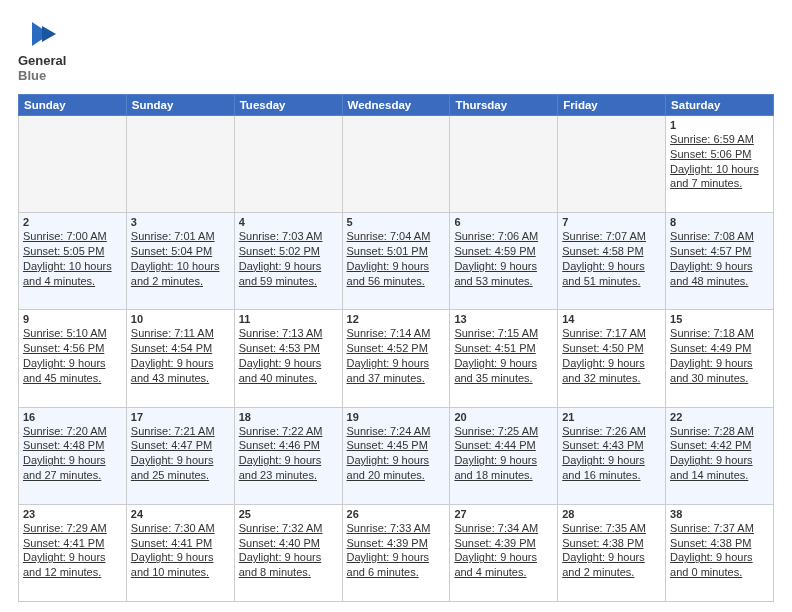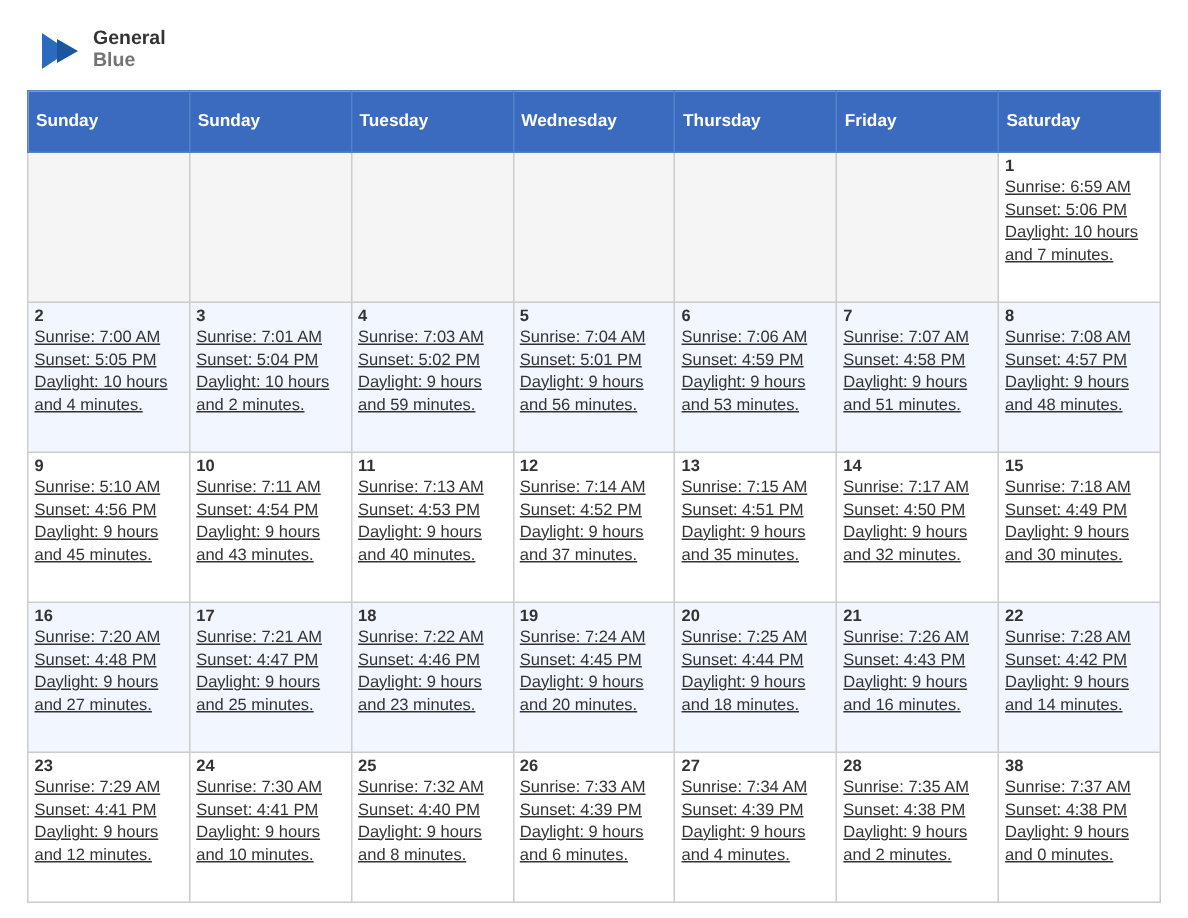--- a/index.html
+++ b/index.html
@@ -18,22 +18,23 @@
       flex-direction: column;
     }
     .header {
       display: flex;
       justify-content: space-between;
       align-items: flex-start;
       margin-bottom: 10px;
     }
     .logo {
       display: flex;
-      align-items: flex-start;
+      align-items: center;
       gap: 4px;
+      flex-direction: column;
     }
     .title-block {
       text-align: right;
     }
     .month-year {
       font-size: 28px;
       color: #333;
       font-weight: normal;
     }
     .location {
@@ -43,21 +44,21 @@
     .calendar {
       width: 100%;
       border-collapse: collapse;
       flex: 1;
     }
     .calendar thead tr th {
       background: #3a6bbf;
       color: #fff;
       font-size: 11.5px;
       font-weight: bold;
-      padding: 14px 5px;
+      padding: 4px 5px;
       border: 1px solid #5580cc;
       text-align: left;
     }
     .calendar tbody tr td {
       border: 1px solid #ccc;
       vertical-align: top;
       padding: 3px 4px;
       font-size: 9.5px;
       color: #333;
       width: calc(100% / 7);

